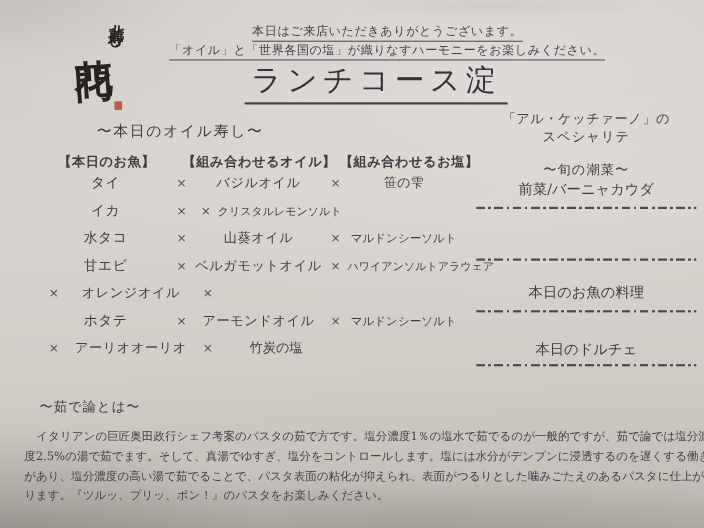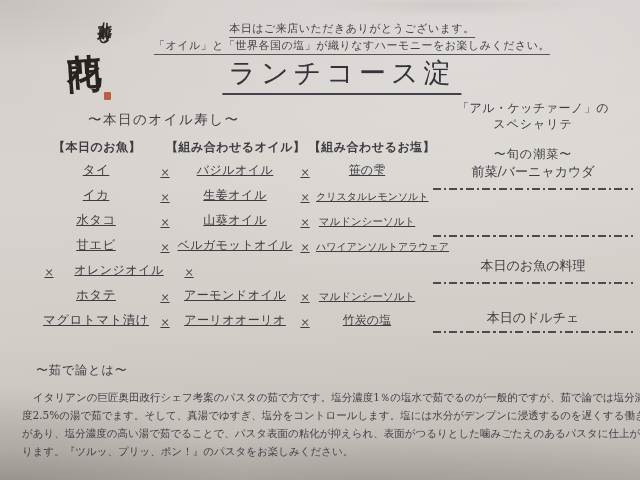--- a/index.html
+++ b/index.html
@@ -44,21 +44,21 @@
   
   .sec-title{left:88px;top:111px;font-size:13.5px;letter-spacing:1.5px;white-space:nowrap;}
   .cols{left:38px;top:139px;display:flex;font-size:12px;font-weight:600;
     letter-spacing:.5px;white-space:nowrap;}
   .cols .h1{width:118px;text-align:center;}
   .cols .g1{width:10px;}
   .cols .h2{width:134px;text-align:center;}
   .cols .g2{width:5px;}
   .cols .h3{width:134px;text-align:center;}
   .table{left:38px;top:154px;}
-  .row{display:flex;align-items:flex-end;height:25px;white-space:nowrap;text-decoration:underline;}
+  .row{display:flex;align-items:center;height:25px;white-space:nowrap;}
   .c-fish{width:116px;text-align:center;font-size:12.5px;letter-spacing:.5px;}
   .c-x{width:22px;text-align:center;font-size:11px;color:#4c4a50;}
   .c-oil{width:118px;text-align:center;font-size:12px;letter-spacing:.5px;}
   .c-salt{width:102px;text-align:center;font-size:12px;}
   .s10{font-size:10px;}
   .s9{font-size:10px;}
   .s11{font-size:10.5px;}
 
   
   .sp{left:433px;width:200px;text-align:center;white-space:nowrap;}
@@ -109,21 +109,20 @@
     <div class="row">
       <span class="c-fish">タイ</span>
       <span class="c-x">×</span>
       <span class="c-oil">バジルオイル</span>
       <span class="c-x">×</span>
       <span class="c-salt">笹の雫</span>
     </div>
     <div class="row">
       <span class="c-fish">イカ</span>
       <span class="c-x">×</span>
-      <span class="c-oil">生姜オイル</span>
       <span class="c-x">×</span>
       <span class="c-salt s10">クリスタルレモンソルト</span>
     </div>
     <div class="row">
       <span class="c-fish">水タコ</span>
       <span class="c-x">×</span>
       <span class="c-oil">山葵オイル</span>
       <span class="c-x">×</span>
       <span class="c-salt s11">マルドンシーソルト</span>
     </div>
@@ -140,21 +139,20 @@
       <span class="c-x">×</span>
     </div>
     <div class="row">
       <span class="c-fish">ホタテ</span>
       <span class="c-x">×</span>
       <span class="c-oil">アーモンドオイル</span>
       <span class="c-x">×</span>
       <span class="c-salt s11">マルドンシーソルト</span>
     </div>
     <div class="row">
-      <span class="c-fish">マグロトマト漬け</span>
       <span class="c-x">×</span>
       <span class="c-oil">アーリオオーリオ</span>
       <span class="c-x">×</span>
       <span class="c-salt">竹炭の塩</span>
     </div>
   </div>
 
   <div class="abs sp sp-h1">「アル・ケッチァーノ」の</div>
   <div class="abs sp sp-h2">スペシャリテ</div>
   <div class="abs sp sp-h3">〜旬の潮菜〜</div>

